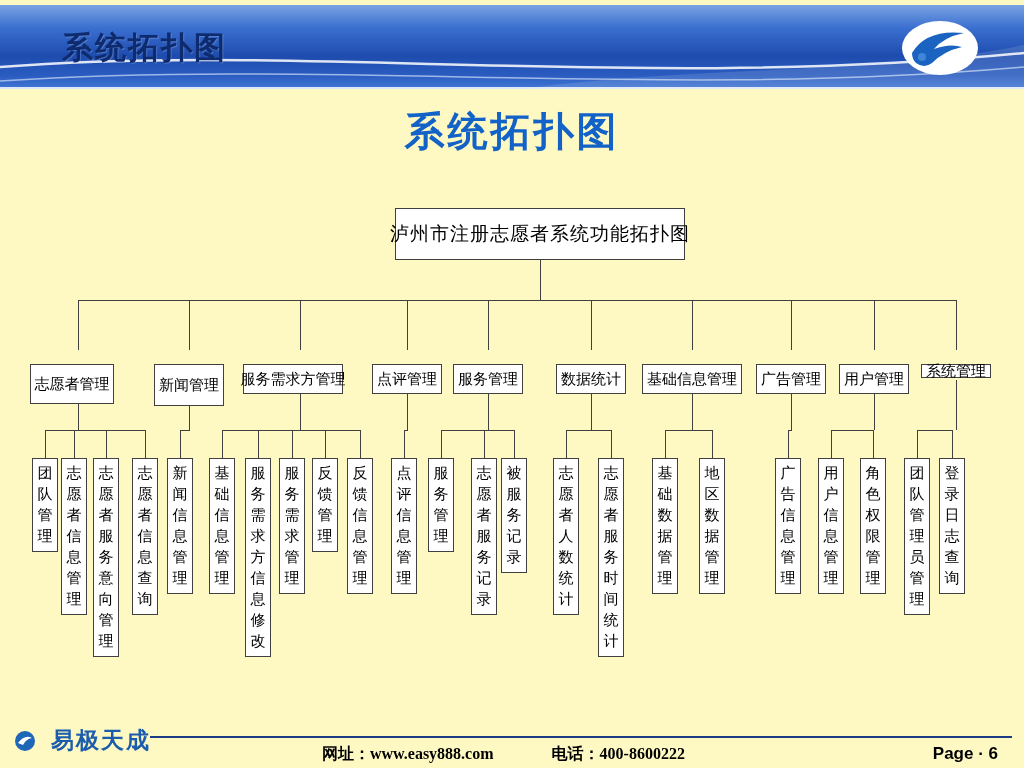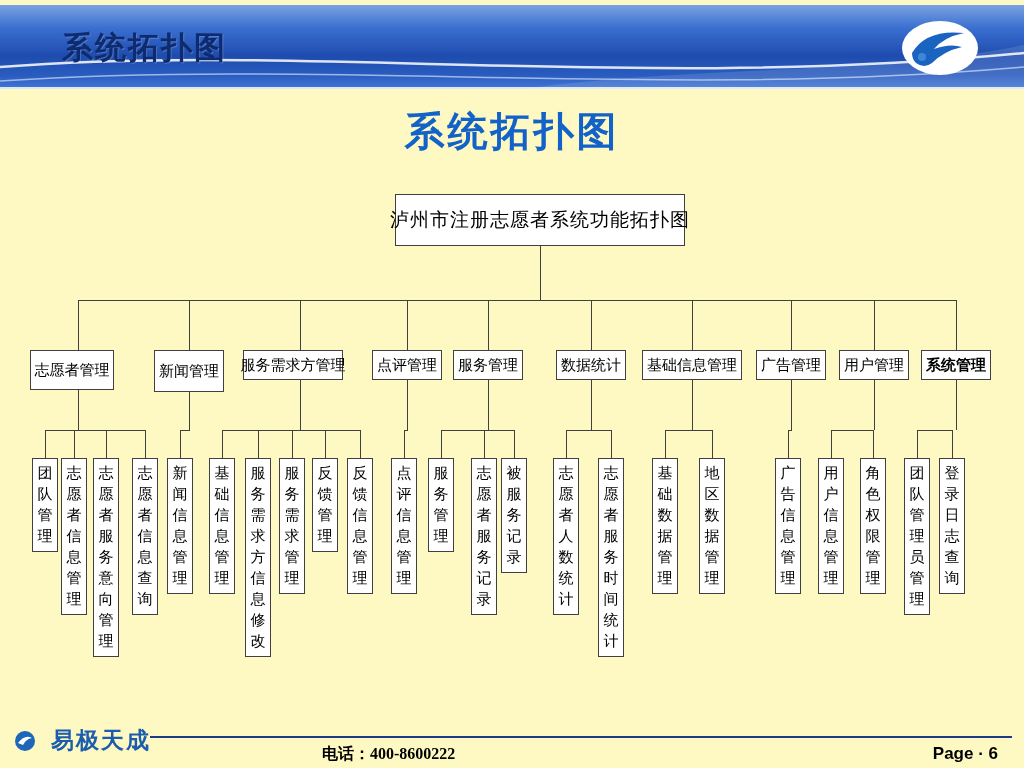--- a/index.html
+++ b/index.html
@@ -29,21 +29,21 @@
     letter-spacing:3px;
   }
 
   
   .diagram { position:absolute; left:0; top:0; width:1024px; height:768px; }
   .connectors { position:absolute; left:0; top:0; }
   .hnode {
     position:absolute; background:#ffffff; border:1px solid #404040;
     display:flex; align-items:center; justify-content:center;
     font-family:"Liberation Serif", serif; font-size:15px; color:#000;
-    white-space:nowrap; z-index:2;
+    white-space:nowrap; z-index:2;margin-top:14px;
   }
   .root-node { font-size:19px; letter-spacing:1px; }
   .vnode {
     position:absolute; width:26px; background:#ffffff; border:1px solid #404040;
     font-family:"Liberation Serif", serif; font-size:15px; color:#000;
     padding:4px 0; z-index:2;
   }
   .vnode .vc { display:block; text-align:center; line-height:21px; height:21px; }
 
   
@@ -103,21 +103,21 @@
 
     <div class="hnode" style="left:30px;  top:350px; width:84px;  height:40px;">志愿者管理</div>
     <div class="hnode" style="left:154px; top:350px; width:70px;  height:42px;">新闻管理</div>
     <div class="hnode" style="left:243px; top:350px; width:100px; height:30px;">服务需求方管理</div>
     <div class="hnode" style="left:372px; top:350px; width:70px;  height:30px;">点评管理</div>
     <div class="hnode" style="left:453px; top:350px; width:70px;  height:30px;">服务管理</div>
     <div class="hnode" style="left:556px; top:350px; width:70px;  height:30px;">数据统计</div>
     <div class="hnode" style="left:642px; top:350px; width:100px; height:30px;">基础信息管理</div>
     <div class="hnode" style="left:756px; top:350px; width:70px;  height:30px;">广告管理</div>
     <div class="hnode" style="left:839px; top:350px; width:70px;  height:30px;">用户管理</div>
-    <div class="hnode" style="left:921px; top:350px; width:70px;  height:30px;font-weight:bold;">系统管理</div>
+    <div class="hnode" style="left:921px; top:350px; width:70px;  height:14px;">系统管理</div>
 
     <div class="vnode" style="left:32px;  top:458px;">
         <span class="vc">团</span>
         <span class="vc">队</span>
         <span class="vc">管</span>
         <span class="vc">理</span>
       </div>
     <div class="vnode" style="left:61px;  top:458px;">
         <span class="vc">志</span>
         <span class="vc">愿</span>
@@ -310,18 +310,19 @@
     <svg width="22" height="22" viewBox="0 0 22 22">
       <circle cx="11" cy="11" r="10" fill="#1e66b8"></circle>
       <path d="M4,13 Q11,4 18,8 Q12,9 9,15 Z" fill="#ffffff"></path>
     </svg>
     <span class="brand-cn">易极天成</span>
   </div>
 
   <div class="footer-divider"></div>
 
   <div class="contact">
+    <span>网址：www.easy888.com</span>
     <span>电话：400-8600222</span>
   </div>
 
   <div class="page-num">Page · 6</div>
 
 </div>
 
 </body></html>

